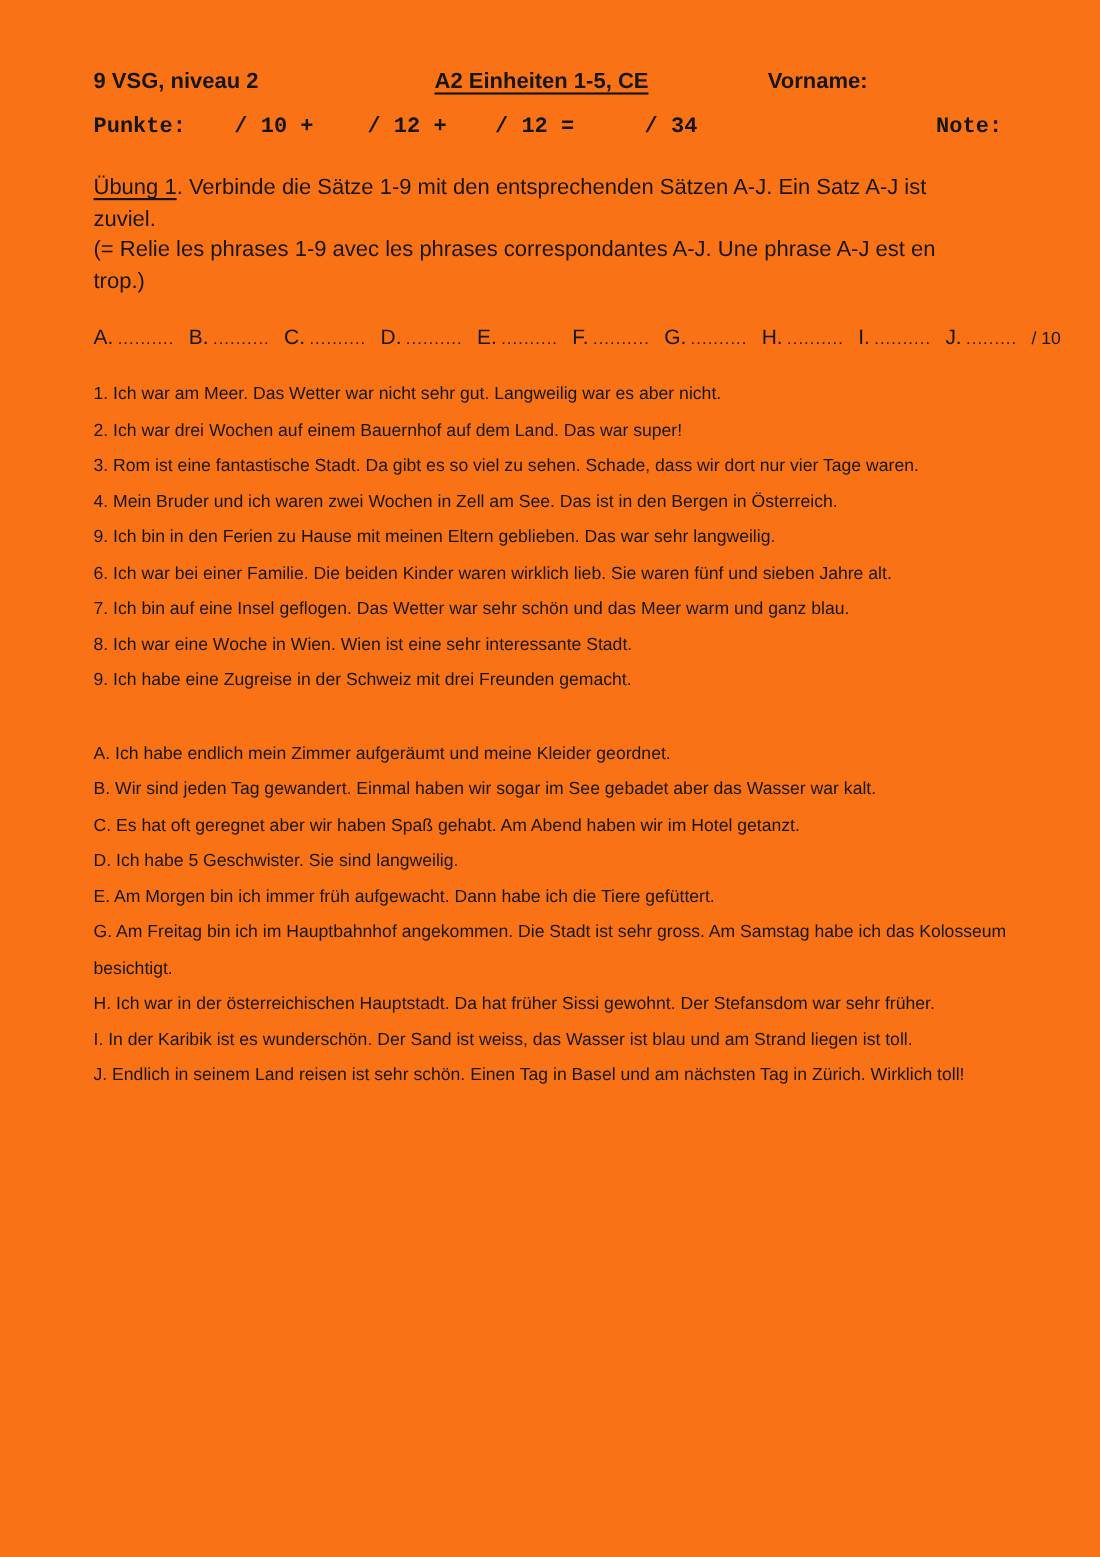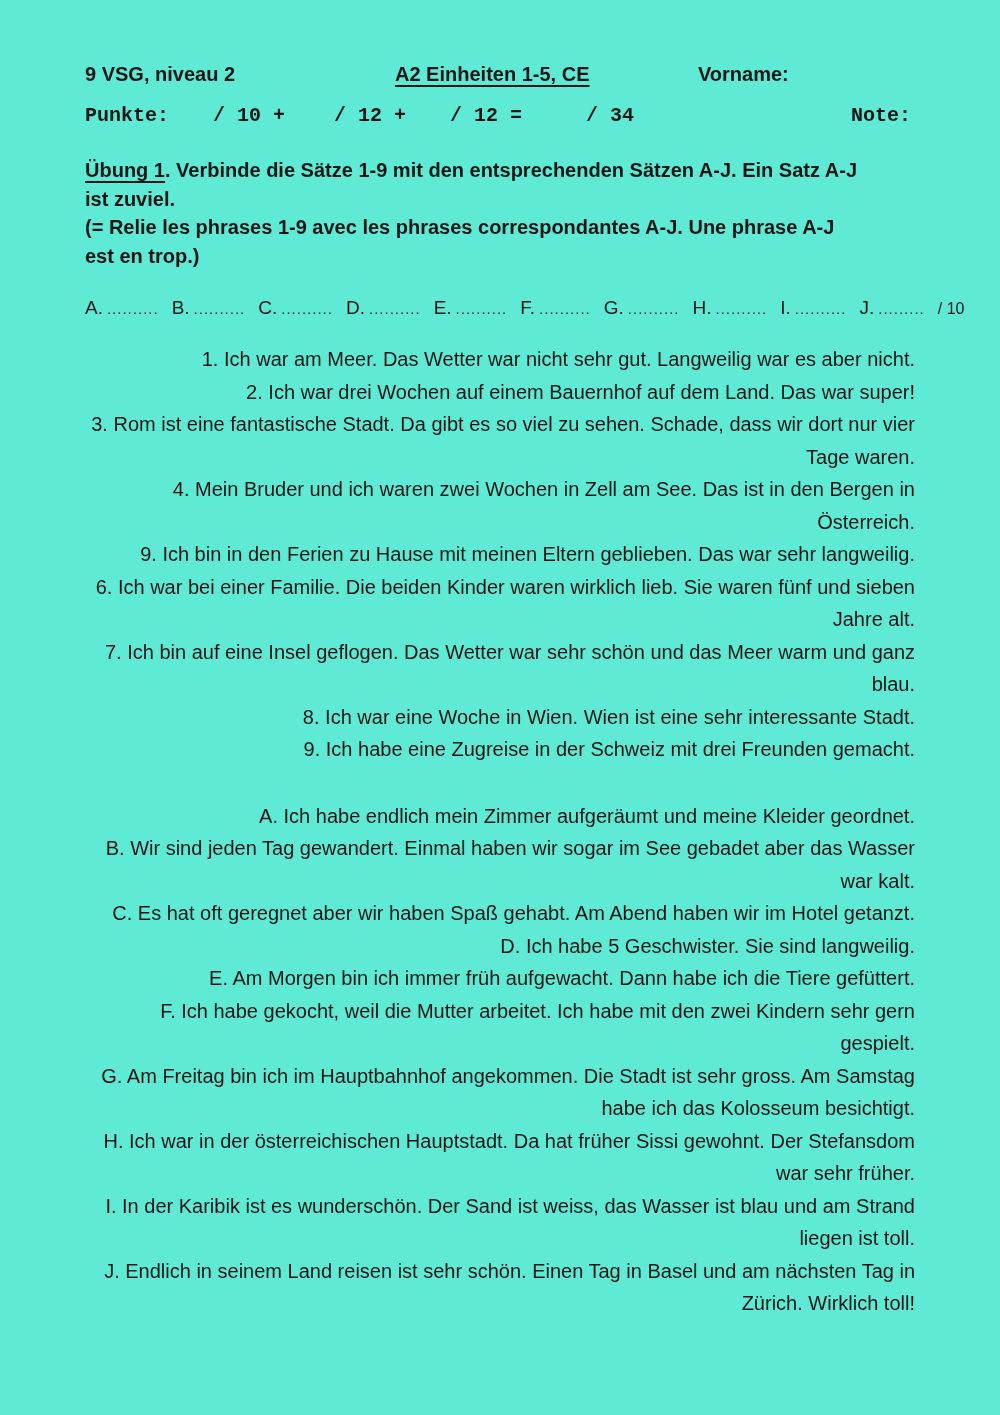--- a/index.html
+++ b/index.html
@@ -4,21 +4,21 @@
 <style>
   html, body {
     margin: 0;
     padding: 0;
     background: #ffffff;
   }
   .page {
     position: relative;
     width: 1000px;
     height: 1415px;
-    background: #5eead4;
+    background: #f97316;
     color: #161616;
     font-family: "Liberation Sans", sans-serif;
     box-sizing: border-box;
     padding: 60px 80px 0 85px;
     overflow: hidden;
   }
   .abs-row {
     position: relative;
     height: 30px;
     font-size: 20px;
@@ -39,21 +39,21 @@
   .pk-p1 { left: 128px; }
   .pk-p2 { left: 249px; }
   .pk-p3 { left: 365px; }
   .pk-p4 { left: 501px; }
   .pk-note { left: 766px; }
 
   .instruction {
     margin-top: 24px;
     max-width: 780px;
     font-size: 20px;
-    font-weight: 700;
+    font-weight: 400;
     line-height: 28.5px;
   }
   .ex-title {
     text-decoration: underline;
     text-decoration-thickness: 2px;
     text-underline-offset: 4px;
   }
 
   .answer-line {
     margin-top: 22px;
@@ -70,23 +70,22 @@
     margin-left: 4px;
   }
   .answer-line .score {
     font-size: 16px;
     margin-left: 0;
     white-space: nowrap;
   }
 
   .sentence-list {
     max-width: 830px;
-    font-size: 20px;
+    font-size: 16px;
     line-height: 32.5px;
-    text-align: right;
   }
   .numbered-list { margin-top: 18px; }
   .lettered-list { margin-top: 34px; }
   .sentence-list p { margin: 0; }
 </style>
 </head>
 <body>
 
 <div class="page">
 
@@ -161,21 +160,20 @@
       <p>A. Ich habe endlich mein Zimmer aufgeräumt und meine Kleider geordnet.</p>
 
       <p>B. Wir sind jeden Tag gewandert. Einmal haben wir sogar im See gebadet aber das Wasser war kalt.</p>
 
       <p>C. Es hat oft geregnet aber wir haben Spaß gehabt. Am Abend haben wir im Hotel getanzt.</p>
 
       <p>D. Ich habe 5 Geschwister. Sie sind langweilig.</p>
 
       <p>E. Am Morgen bin ich immer früh aufgewacht. Dann habe ich die Tiere gefüttert.</p>
 
-      <p>F. Ich habe gekocht, weil die Mutter arbeitet. Ich habe mit den zwei Kindern sehr gern gespielt.</p>
 
       <p>G. Am Freitag bin ich im Hauptbahnhof angekommen. Die Stadt ist sehr gross. Am Samstag habe ich das Kolosseum besichtigt.</p>
 
       <p>H. Ich war in der österreichischen Hauptstadt. Da hat früher Sissi gewohnt. Der Stefansdom war sehr früher.</p>
 
       <p>I. In der Karibik ist es wunderschön. Der Sand ist weiss, das Wasser ist blau und am Strand liegen ist toll.</p>
 
       <p>J. Endlich in seinem Land reisen ist sehr schön. Einen Tag in Basel und am nächsten Tag in Zürich. Wirklich toll!</p>
     </div>
 

